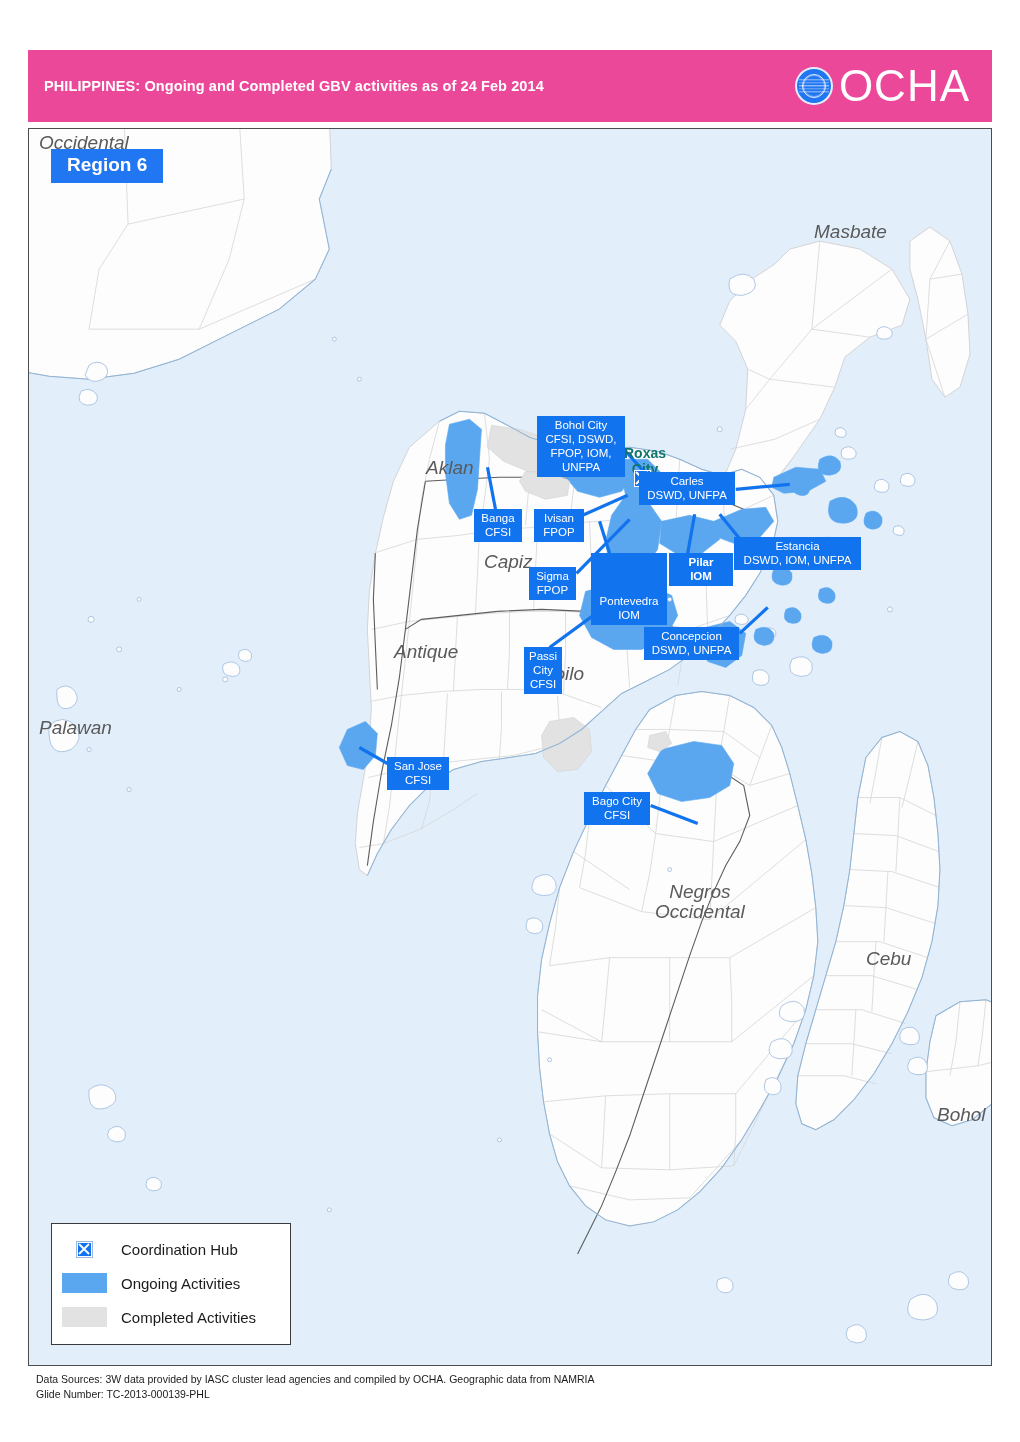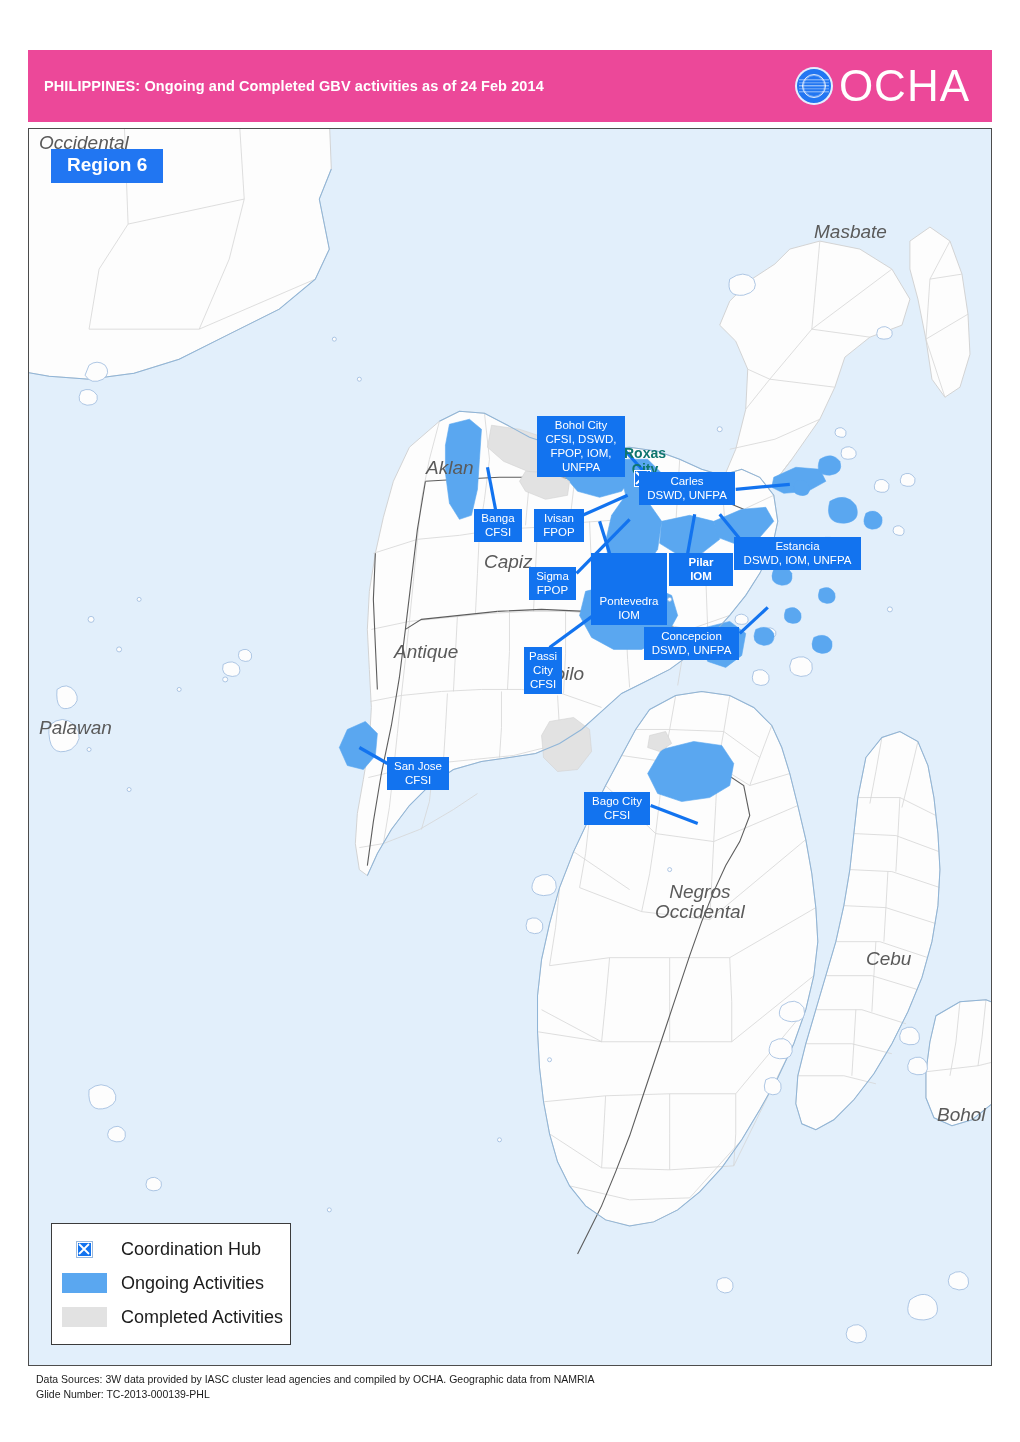--- a/index.html
+++ b/index.html
@@ -191,21 +191,21 @@
     box-sizing: border-box;
     position: relative;
   }
   .swatch-box {
     width: 46px;
     height: 20px;
   }
   .swatch-ongoing { background: #5aa7f0; }
   .swatch-completed { background: #e2e2e2; }
   .legend-label {
-    font-size: 18px;
+    font-size: 15px;
     color: #1b1b1b;
     padding-left: 14px;
     white-space: nowrap;
   }
 
   
   #footer {
     position: absolute;
     left: 36px;
     top: 1372px;

